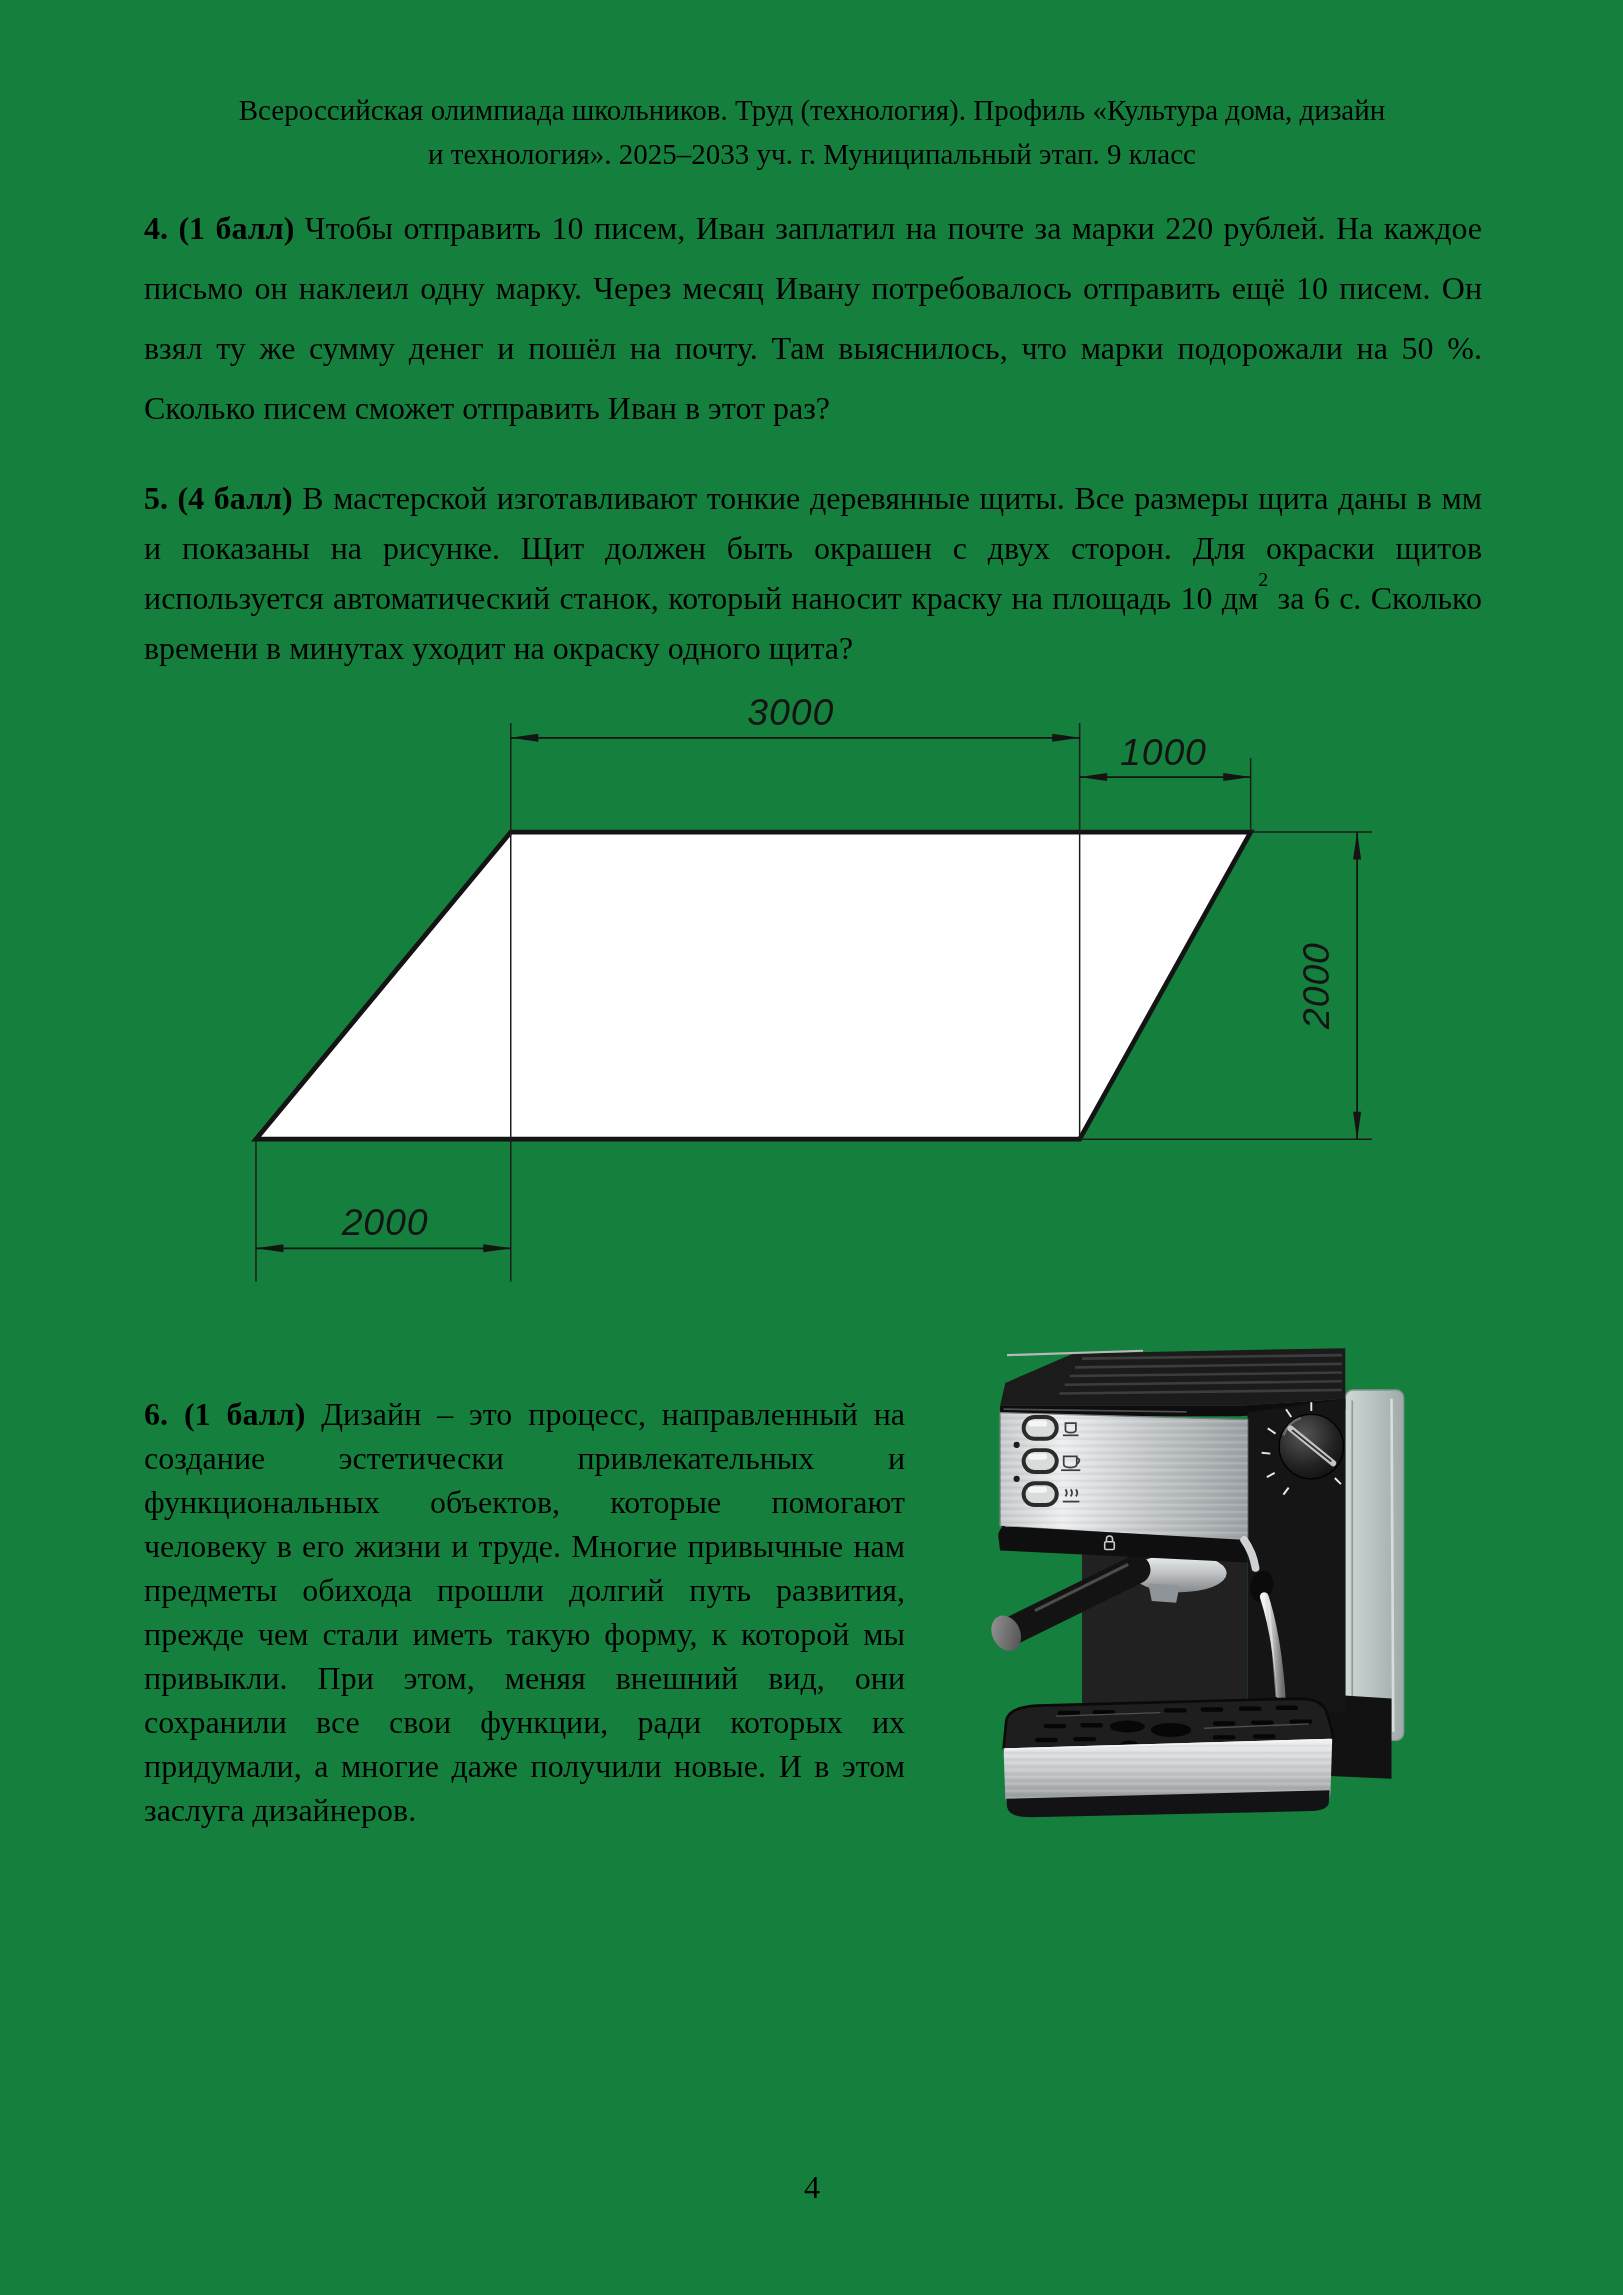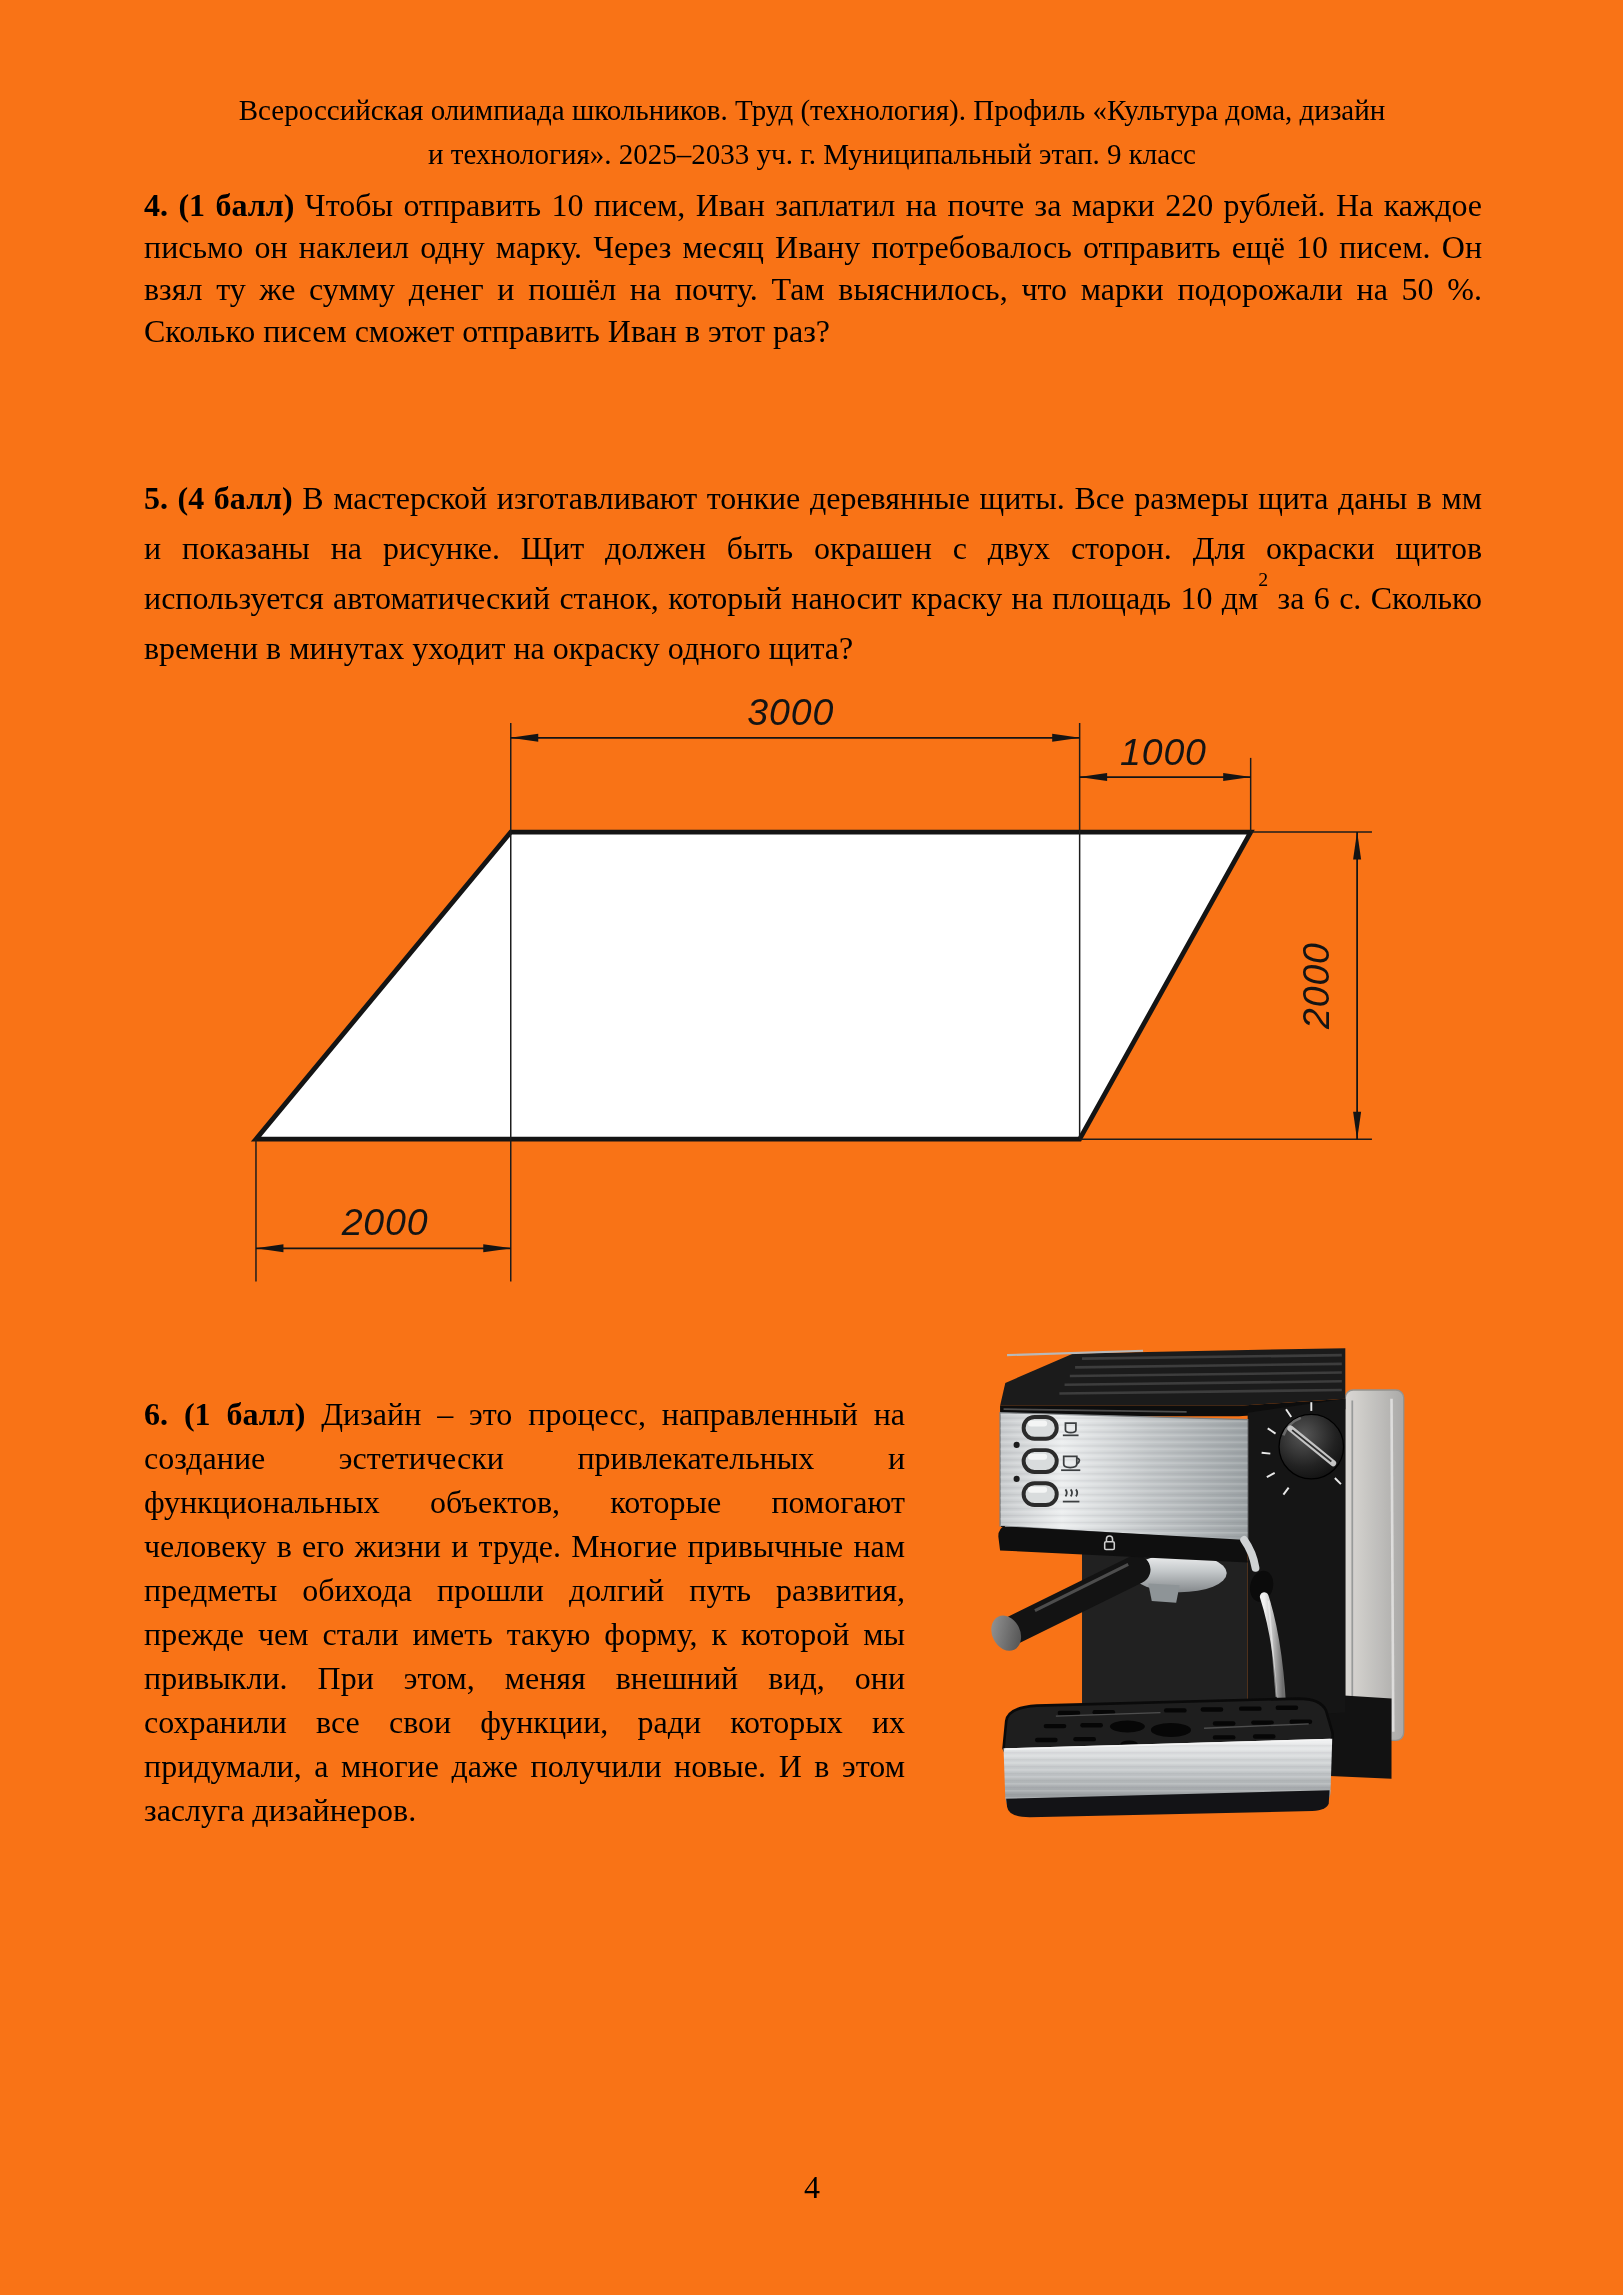--- a/index.html
+++ b/index.html
@@ -1,30 +1,30 @@
 <!DOCTYPE html>
 <html style="font-size:14px"><head>
 <meta charset="utf-8">
 <style>
   html,body{margin:0;padding:0;background:#ffffff;}
   .page{
     position:relative;
     width:1624px;height:2295px;
-    background:#f97316;
+    background:#15803d;
     font-family:"Liberation Serif", serif;
     color:#000;
     overflow:hidden;
   }
   .header{
     position:absolute;top:88px;left:0;width:100%;
     text-align:center;font-size:29px;line-height:44px;color:#000;
   }
   .para{position:absolute;margin:0;font-size:32px;text-align:justify;color:#000;}
   .para b{font-weight:bold;}
-  .q4{top:184px;left:144px;width:1338px;line-height:42px;}
+  .q4{top:198px;left:144px;width:1338px;line-height:60px;}
   .q5{top:473px;left:144px;width:1338px;line-height:50px;}
   .q6{top:1392px;left:144px;width:761px;line-height:44px;}
   .q6tail{top:1879px;left:144px;width:1341px;line-height:47px;text-align:justify;}
   sup.dim2{font-size:.62em;position:relative;top:-0.55em;line-height:0;}
   .pageno{
     position:absolute;top:2165px;left:0;width:100%;
     text-align:center;font-size:32px;line-height:44px;
   }
   .drawing{position:absolute;top:681px;left:201px;width:1239px;height:611px;}
   .machine{position:absolute;top:1322px;left:951px;width:480px;height:510px;}

